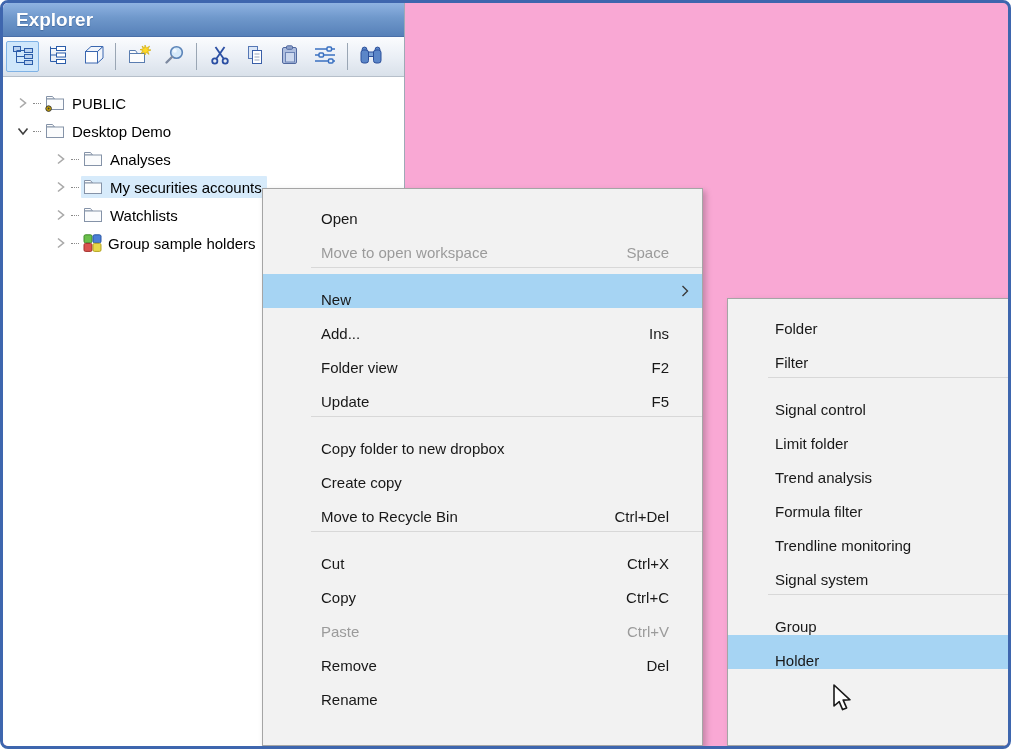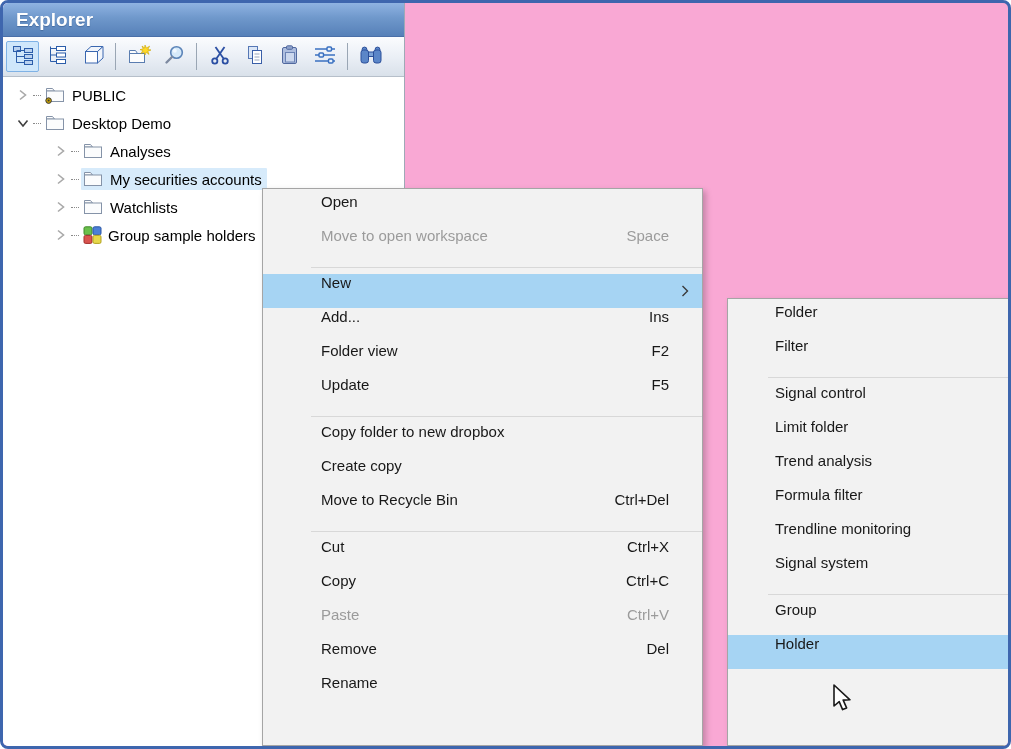--- a/index.html
+++ b/index.html
@@ -27,38 +27,38 @@
     background:linear-gradient(180deg,#fbfcfe 0%,#e9eef5 55%,#d9e1ea 100%);
     border-bottom:1px solid #b6bfca;
   }
   .tool {
     width:33px; height:31px; display:flex; align-items:center; justify-content:center;
     border:1px solid transparent; border-radius:2px;
   }
   .tool.selected { background:#cfe7fb; border-color:#7fb2e5; }
   .tb-sep { width:1px; height:27px; background:#9aa6b4; margin:0 4px; flex:none; }
   
-  .tree { padding-top:4px; font-size:15px; color:#000; }
+  .tree { padding-top:12px; font-size:15px; color:#000; }
   .tree-row { height:28px; display:flex; align-items:center; white-space:nowrap; }
   .lvl0 { padding-left:12px; }
   .lvl1 { padding-left:50px; }
   .chev { width:16px; height:16px; flex:none; display:flex; align-items:center; justify-content:center; }
   .dots { width:8px; border-top:1px dotted #8a8a8a; margin:0 2px; flex:none; }
   .node { display:flex; align-items:center; padding:2px 5px 2px 2px; border-radius:1px; }
   .node.selected { background:#d7ebfb;text-align:center; }
   .node .ico { margin-right:6px; display:flex; }
   
   .menu, .submenu {
     position:absolute; background:#f2f2f2; border:1px solid #a5a5a5;
     box-shadow:3px 3px 6px rgba(0,0,0,.22); padding-top:4px;
   }
   .menu { left:259px; top:185px; width:441px; bottom:0; z-index:10; }
   .submenu { left:724px; top:295px; width:300px; bottom:0; z-index:20; }
   .menu-item {
-    position:relative; height:34px; display:flex; align-items:flex-start;
+    position:relative; height:34px; display:flex; align-items:flex-end;
     padding:0 33px 0 58px; font-size:15px; color:#181818;
   }
   .submenu .menu-item { padding:0 20px 0 47px; }
   .menu-item .label { flex:1; }
   .menu-item .shortcut { flex:none; }
   .menu-item.disabled { color:#9b9b9b; }
   .menu-item.highlight { background:#a6d4f3; }
   .menu-sep { height:1px; background:#d8d8d8; margin:6px 0 6px 48px; }
   .submenu .menu-sep { margin-left:40px; }
   .sub-arrow { position:absolute; right:13px; top:10px; }

